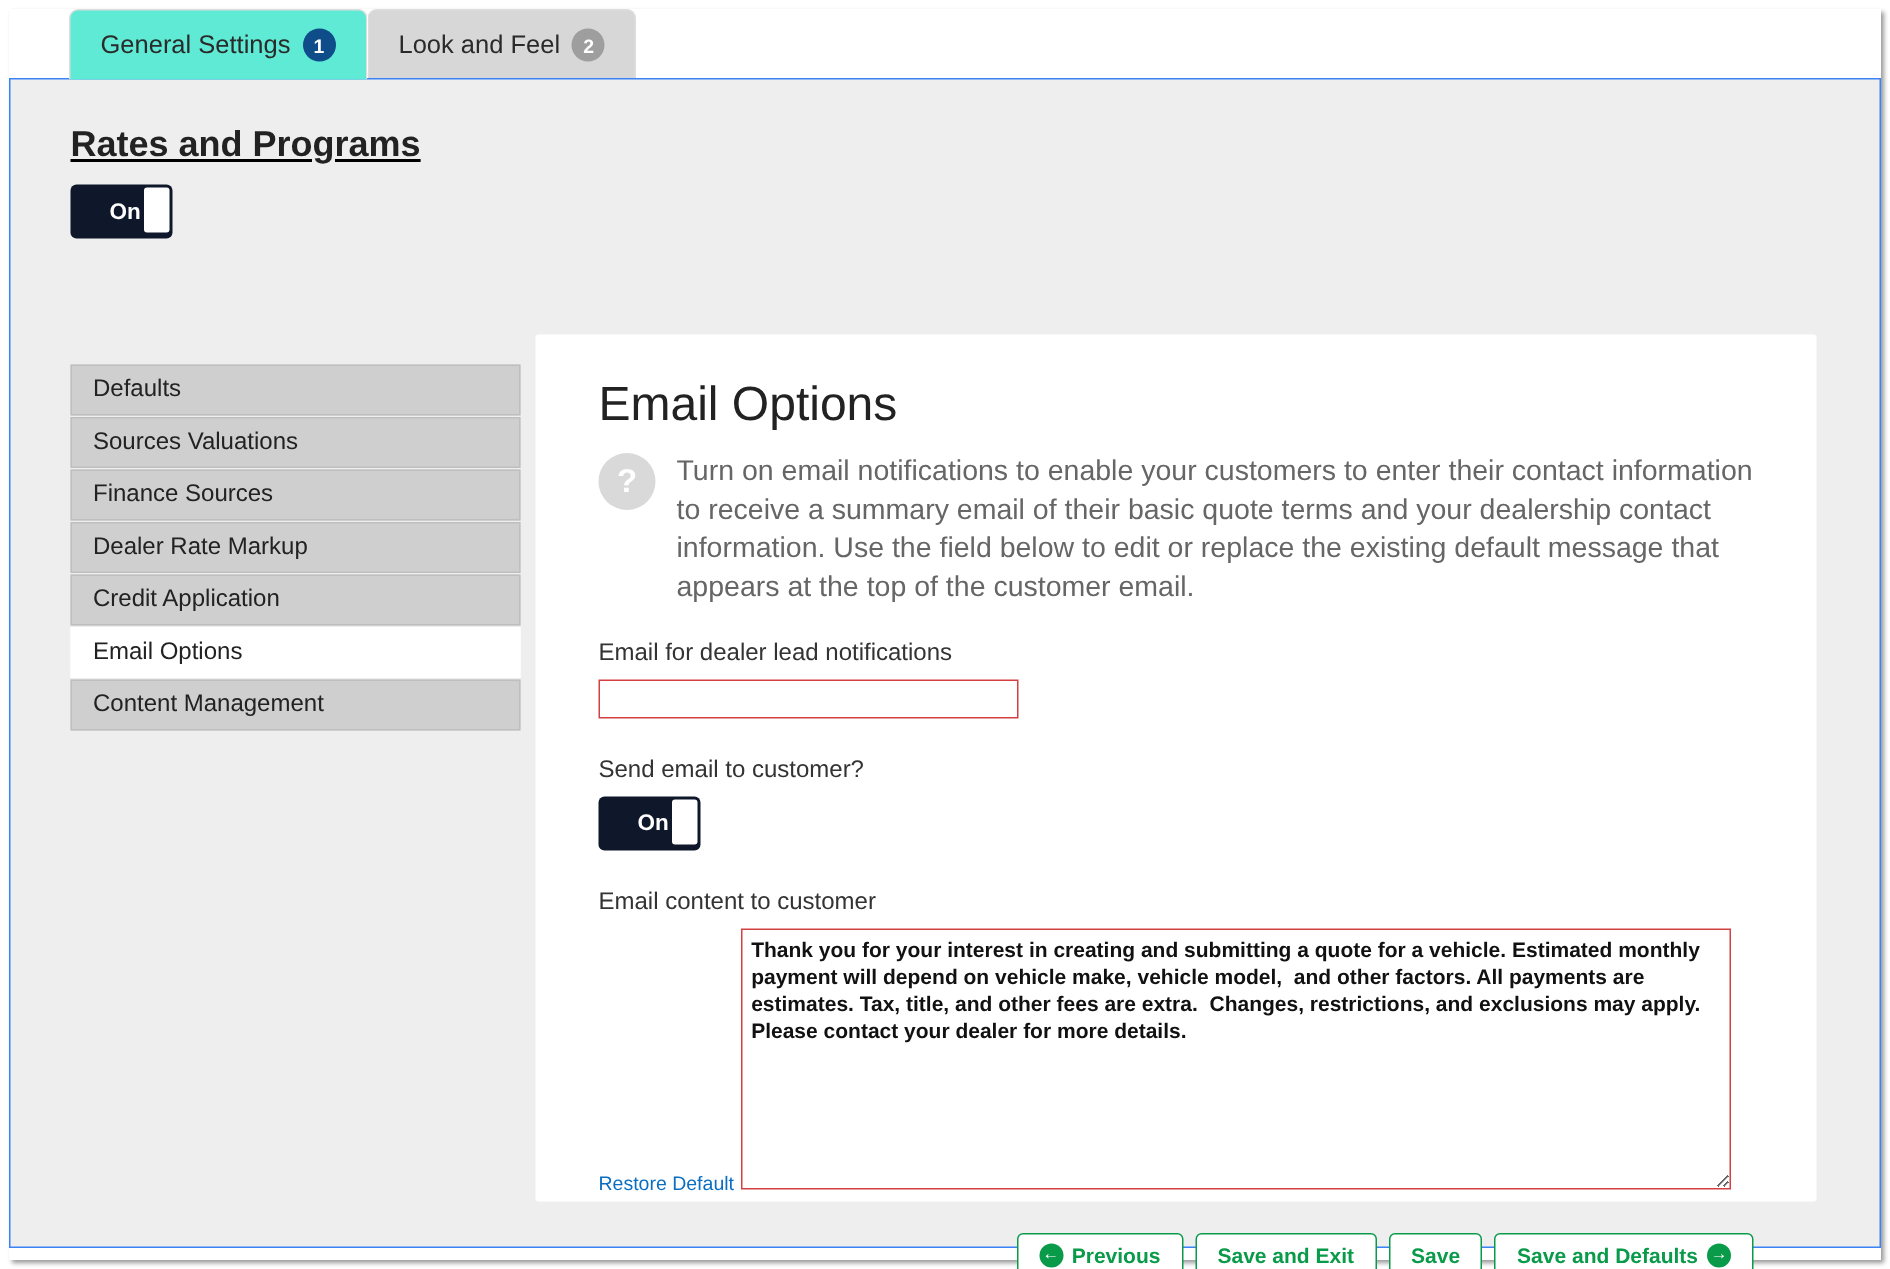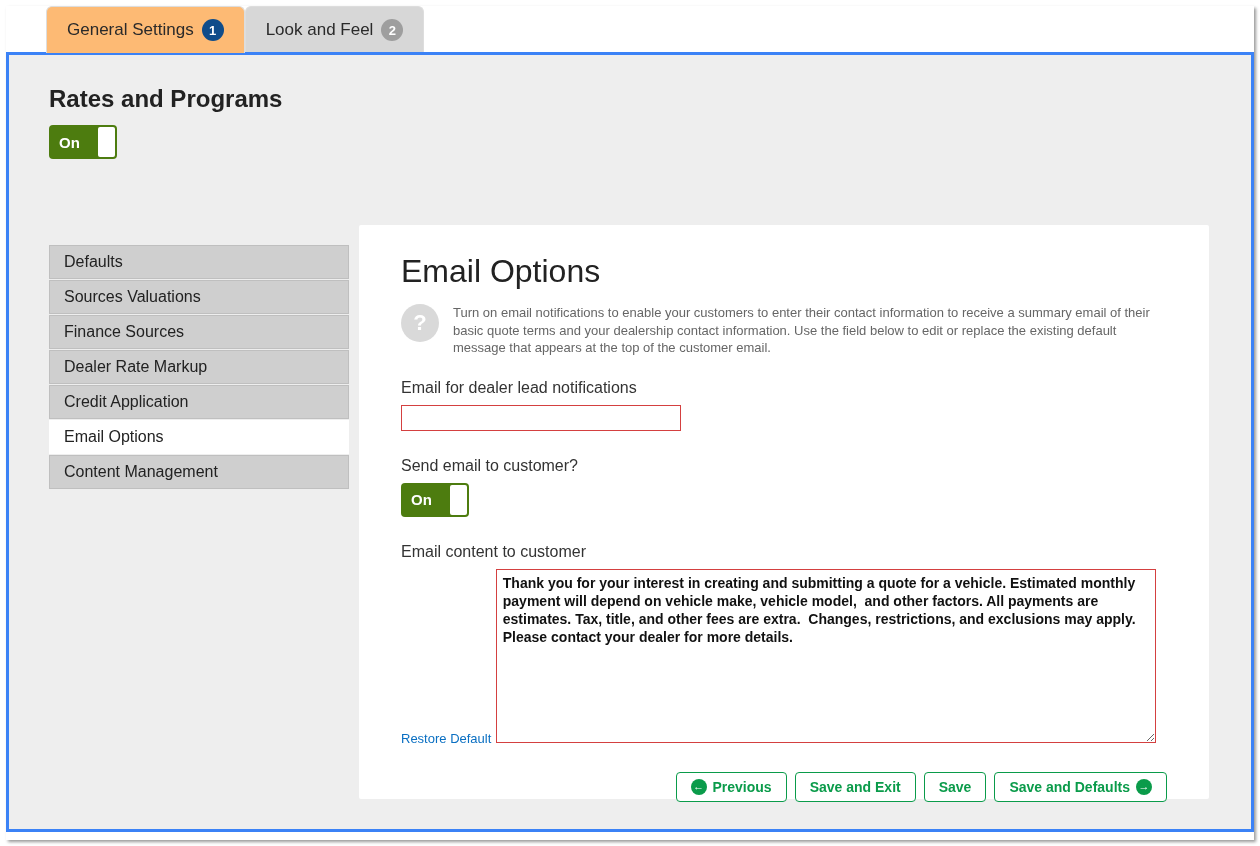--- a/index.html
+++ b/index.html
@@ -27,21 +27,21 @@
       cursor: pointer;
       display: flex;
       align-items: center;
       gap: 8px;
       border: 1px solid #ddd;
       border-bottom: none;
       background: #eee;
       border-radius: 6px 6px 0 0;
     }
     .tab.active {
-      background: #fdba74;
+      background: #5eead4;
       border-color: #ddd;
       position: relative;
       z-index: 2;
     }
     .tab.inactive {
       background: #d7d7d7;
     }
     .badge {
       width: 22px; height: 22px;
       border-radius: 50%;
@@ -49,40 +49,41 @@
       align-items: center;
       justify-content: center;
       font-size: 13px;
       font-weight: bold;
       color: #fff;
     }
     .badge.blue { background: #0f4c8a; }
     .badge.gray { background: #9e9e9e; }
     .panel {
       background: #eeeeee;
-      border: 3px solid #3b82f6;
+      border: 1px solid #3b82f6;
       margin-top: -1px;
       min-height: 780px;
       padding: 30px 40px;
       position: relative;
+      text-decoration: underline;
     }
     .section-title {
       font-size: 24px;
       font-weight: 700;
       color: #222;
       margin-bottom: 12px;
     }
     .toggle {
       display: inline-flex;
       align-items: center;
-      background: #4d7c0f;
+      background: #0f172a;
       border-radius: 4px;
       width: 68px;
       height: 34px;
-      padding: 2px;
+      padding: 18px;
       cursor: pointer;
       position: relative;
     }
     .toggle .label {
       color: #fff;
       font-weight: 700;
       font-size: 15px;
       margin-left: 8px;
     }
     .toggle .knob {
@@ -140,21 +141,21 @@
       background: #d9d9d9;
       color: #fff;
       font-weight: 700;
       font-size: 22px;
       display: flex;
       align-items: center;
       justify-content: center;
       flex: none;
     }
     .help-text {
-      font-size: 13px;
+      font-size: 19px;
       color: #666;
       line-height: 1.35;
     }
     .field-label {
       font-size: 16px;
       color: #333;
       margin-bottom: 8px;
     }
     .dealer-email {
       width: 280px;

